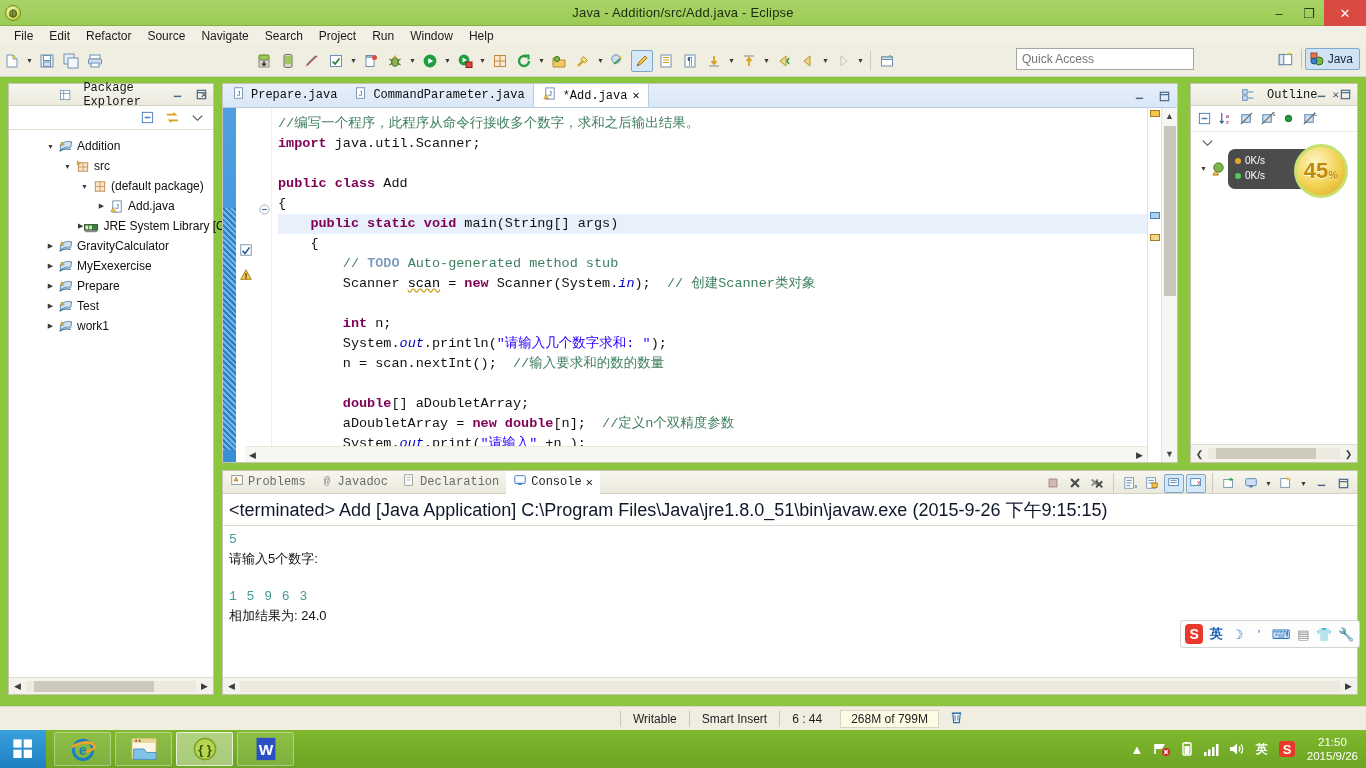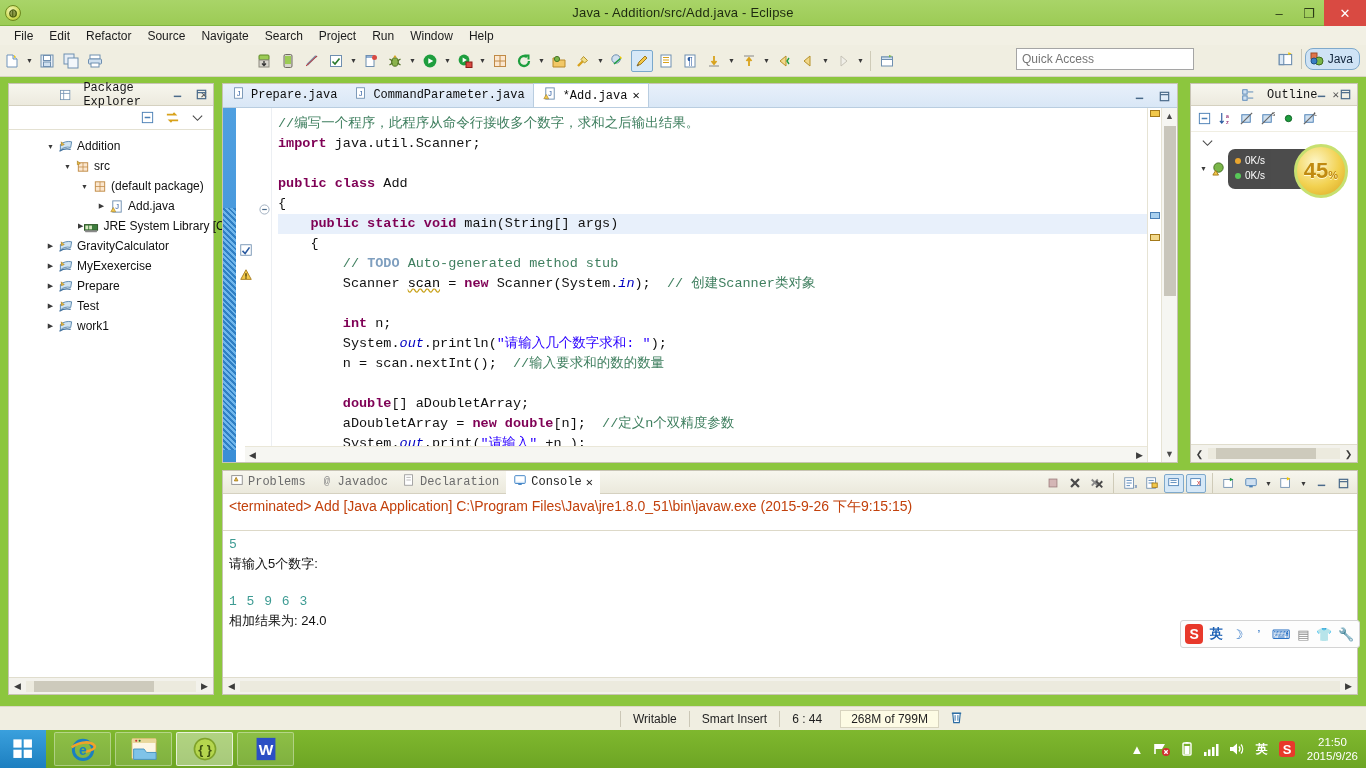--- a/index.html
+++ b/index.html
@@ -71,21 +71,21 @@
     font-size: 12px; color: #8a8a8a; padding: 2px 5px; line-height: 17px;
   }
   .persp-bar {
     position: absolute; right: 6px; top: 46px; height: 26px;
     display: flex; align-items: center; gap: 3px;
   }
   .persp-new { width: 24px; height: 24px; display: flex; align-items: center; justify-content: center; }
   .persp-sep { width: 1px; height: 20px; background: #c9c5b4; }
   .persp-btn {
     display: flex; align-items: center; gap: 3px; padding: 2px 6px 2px 3px;
-    background: #cfe3f5; border: 1px solid #7fa9cb; border-radius: 8px;
+    background: #cfe3f5; border: 1px solid #7fa9cb; border-radius: 2px;
     font-size: 12px; color: #10243b;
   }
 
   
   .panel { position: absolute; background: #fff; border: 1px solid #c8c4b4; }
   .ptab-bar {
     height: 22px; background: linear-gradient(#f7f6ee, #eceade);
     border-bottom: 1px solid #d5d1c0; display: flex; align-items: center; position: relative;
   }
   .ptab {
@@ -205,21 +205,21 @@
   }
   .cns-tab.active { background: #fff; }
   .cns-tab.dim { color: #6b6b6b; }
   .cns-toolbar { position: absolute; right: 4px; top: 2px; display: flex; align-items: center; gap: 2px; }
   .cti {
     width: 20px; height: 19px; display: flex; align-items: center; justify-content: center;
     border: 1px solid transparent; border-radius: 2px;
   }
   .cti.on { background: #d6e8f7; border-color: #7fa9cb; }
   .cns-head {
-    font-size: 14px; color: #c2410c; padding: 4px 0 14px 6px;
+    font-size: 18px; color: #0f172a; padding: 4px 0 3px 6px;
     border-bottom: 1px solid #ddd9c8;
   }
   .cns-out { padding: 4px 0 0 6px; font-size: 13px; line-height: 19px; color: #111; }
   .cns-out .in { color: #3d9b93; font-family: "Liberation Mono", monospace; letter-spacing: 1px; }
   .cns-hscroll {
     position: absolute; left: 0; bottom: 0; width: 100%; height: 17px;
     background: #f3f2ec; border-top: 1px solid #e0ddcd; display: flex; align-items: center;
   }
 
   

